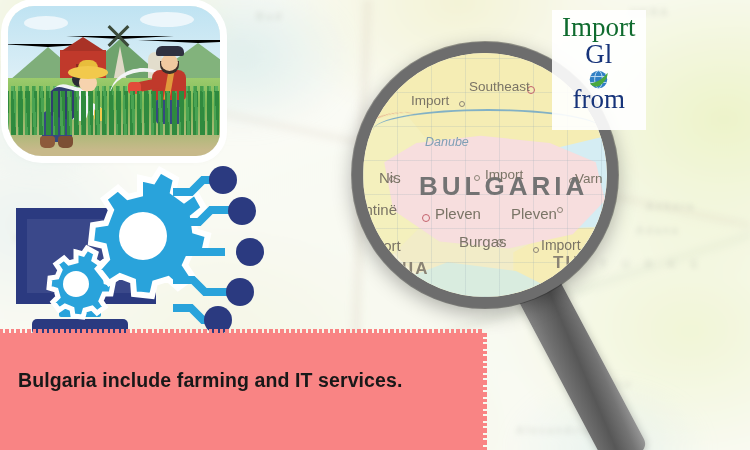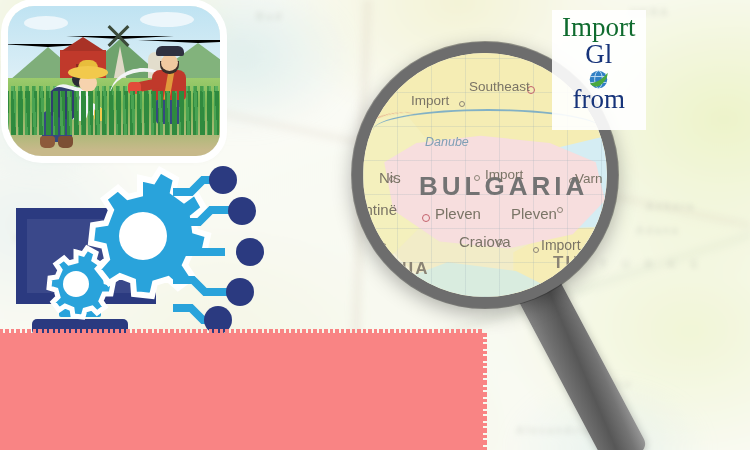--- a/index.html
+++ b/index.html
@@ -303,25 +303,25 @@
         <div class="lbl country-name" style="left:56px;top:118px;">BULGARIA</div>
         <div class="lbl region-name" style="left:190px;top:200px;">TURK</div>
         <div class="lbl region-name" style="left:16px;top:206px;">ONIA</div>
         <div class="lbl region-name" style="left:38px;top:228px;font-size:14px;">A.)</div>
 
         <div class="lbl city" style="left:106px;top:26px;">Southeast</div>
         <div class="lbl city" style="left:48px;top:40px;">Import</div>
         <div class="lbl city" style="left:122px;top:114px;">Import</div>
         <div class="lbl city" style="left:72px;top:152px;font-size:15px;">Pleven</div>
         <div class="lbl city" style="left:148px;top:152px;font-size:15px;">Pleven</div>
-        <div class="lbl city" style="left:96px;top:180px;font-size:15px;">Craiova</div>
+        <div class="lbl city" style="left:96px;top:180px;font-size:15px;">Burgas</div>
         <div class="lbl city" style="left:178px;top:184px;font-size:14px;">Import</div>
         <div class="lbl city" style="left:16px;top:116px;font-size:15px;">Nis</div>
         <div class="lbl city" style="left:-6px;top:148px;font-size:15px;">shtinë</div>
-        <div class="lbl city" style="left:-4px;top:184px;font-size:15px;">bals</div>
+        <div class="lbl city" style="left:-4px;top:184px;font-size:15px;">export</div>
         <div class="lbl city" style="left:212px;top:118px;">Varn</div>
         <div class="lbl river" style="left:62px;top:82px;text-align:right;">Danube</div>
       </div>
       <div class="glare"></div>
     </div>
   </div>
 
   <div class="farm-card">
     <div class="farm-sky"></div>
     <div class="farm-cloud" style="left:16px;top:10px;width:44px;height:14px;"></div>
@@ -416,20 +416,21 @@
         <circle cx="238" cy="45" r="14"></circle>
         <circle cx="246" cy="86" r="14"></circle>
         <circle cx="236" cy="126" r="14"></circle>
         <circle cx="214" cy="154" r="14"></circle>
       </g>
     </svg>
   </div>
 
   <div class="banner">
     <div class="banner-text">
+      <span class="l2">Bulgaria include farming and IT services.</span>
     </div>
   </div>
 
   <div class="logo">
     <span class="w1">Import</span>
     <span class="sp"></span>
     <span class="w2a">Gl</span>
     <span class="globe">
       <svg viewBox="0 0 24 24" width="21" height="21">
         <circle cx="12" cy="12" r="10" fill="#2f7fc4"></circle>

